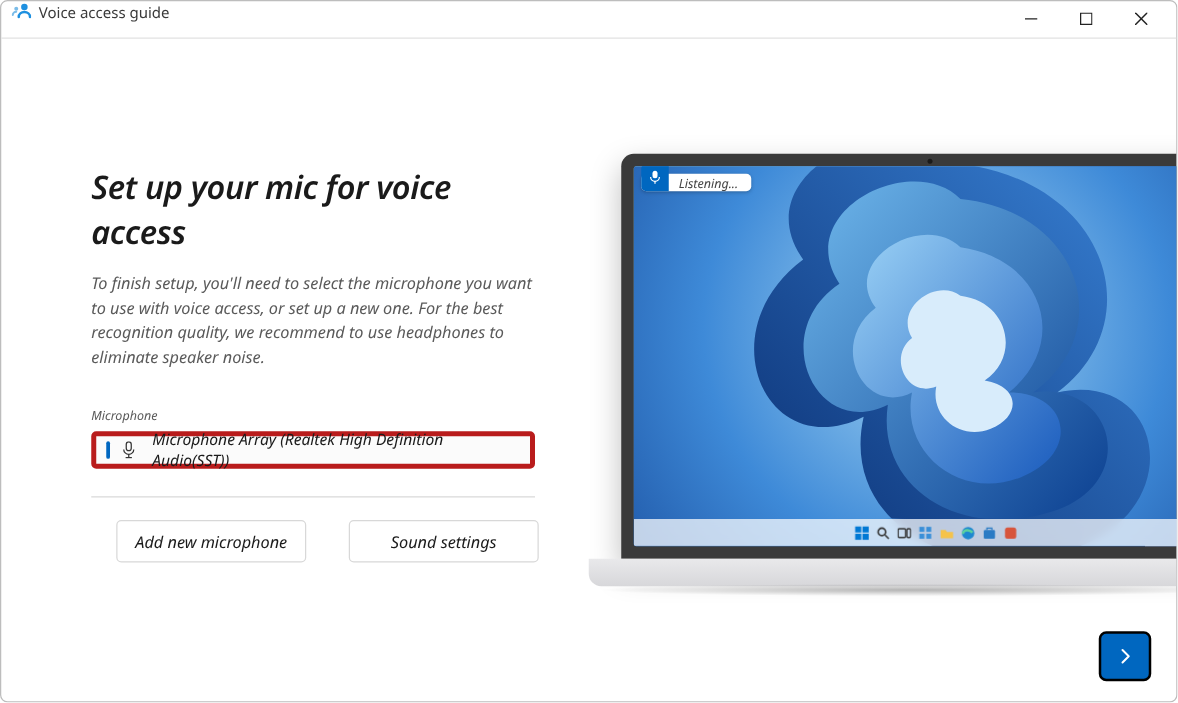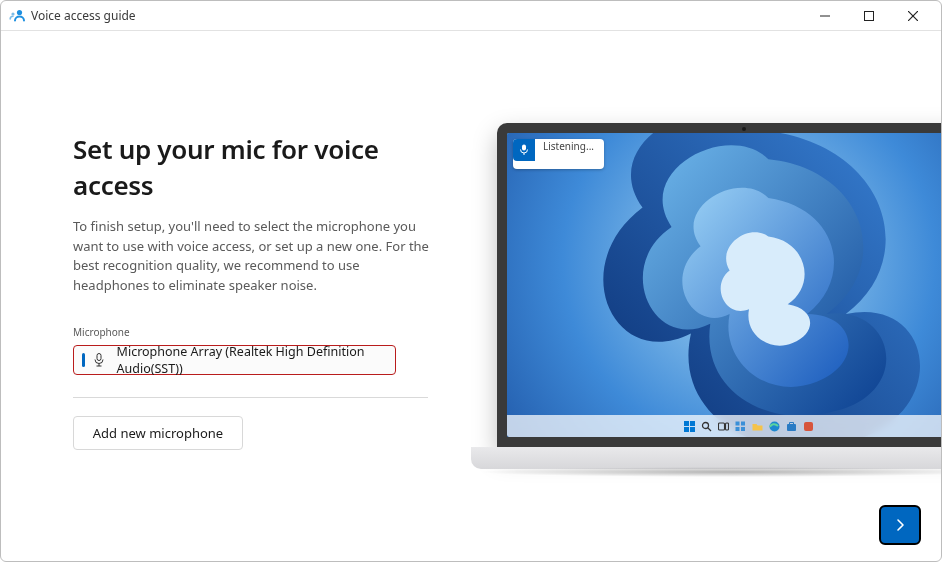--- a/index.html
+++ b/index.html
@@ -20,21 +20,21 @@
     border-radius: 6px;
     display: flex;
     flex-direction: column;
     background: #ffffff;
     position: relative;
   }
   
   .titlebar {
     height: 30px;
     display: flex;
-    align-items: center;
+    align-items: flex-start;
     padding: 0 6px 0 8px;
     border-bottom: 1px solid #e2e2e2;
     font-size: 12px;
     color: #3a3a3a;
   }
   .titlebar .app-icon {
     width: 16px;
     height: 16px;
     margin-right: 6px;
     display: flex;
@@ -51,20 +51,21 @@
     color: #222;
   }
   .titlebar .ctrl svg { display: block; }
 
   
   .body {
     flex: 1;
     display: flex;
     position: relative;
     overflow: hidden;
+    font-style: italic;
   }
 
   
   .left {
     width: 430px;
     padding: 100px 0 0 72px;
   }
   .heading {
     font-size: 26px;
     font-weight: 600;
@@ -81,22 +82,22 @@
   }
   .field-label {
     font-size: 10px;
     color: #5a5a5a;
     margin-bottom: 6px;
   }
   .mic-select {
     display: flex;
     align-items: center;
     height: 30px;
-    width: 323px;
-    border: 1px solid #b91c1c;
+    width: 355px;
+    border: 4px solid #b91c1c;
     border-radius: 4px;
     background: #fbfbfb;
     padding: 0 8px;
     font-size: 12.5px;
     color: #1b1b1b;
     position: relative;
   }
   .mic-select .accent-bar {
     width: 3px;
     height: 14px;
@@ -127,20 +128,21 @@
     height: 34px;
     border: 1px solid #d8d8d8;
     background: #ffffff;
     border-radius: 4px;
     display: flex;
     align-items: center;
     justify-content: center;
     font-size: 13px;
     color: #1b1b1b;
     cursor: pointer;
+    margin-left: 20px;
   }
 
   
   .right {
     flex: 1;
     position: relative;
   }
   .laptop {
     position: absolute;
     top: 92px;
@@ -183,23 +185,23 @@
     align-items: center;
     justify-content: center;
   }
   .bloom svg { width: 100%; height: 100%; }
 
   
   .va-pill {
     position: absolute;
     top: 6px;
     left: 6px;
-    height: 30px;
-    display: flex;
-    align-items: flex-start;
+    height: 14px;
+    display: flex;
+    align-items: flex-end;
     background: #ffffff;
     border-radius: 4px;
     box-shadow: 0 1px 3px rgba(0,0,0,0.25);
     font-size: 10px;
     color: #444;
     padding-right: 10px;
   }
   .va-pill .mic-btn {
     width: 22px;
     height: 22px;
@@ -323,20 +325,23 @@
           </svg>
         </span>
         <span>Microphone Array (Realtek High Definition Audio(SST))</span>
       </div>
 
       <div class="divider"></div>
 
       <div class="btn-row">
         <div class="btn">
           <span>Add new microphone</span>
+        </div>
+        <div class="btn">
+          <span>Sound settings</span>
         </div>
       </div>
     </div>
 
     <div class="right">
       <div class="laptop">
         <div class="laptop-lid">
           <div class="laptop-cam"></div>
           <div class="laptop-screen">
             <div class="bloom">

